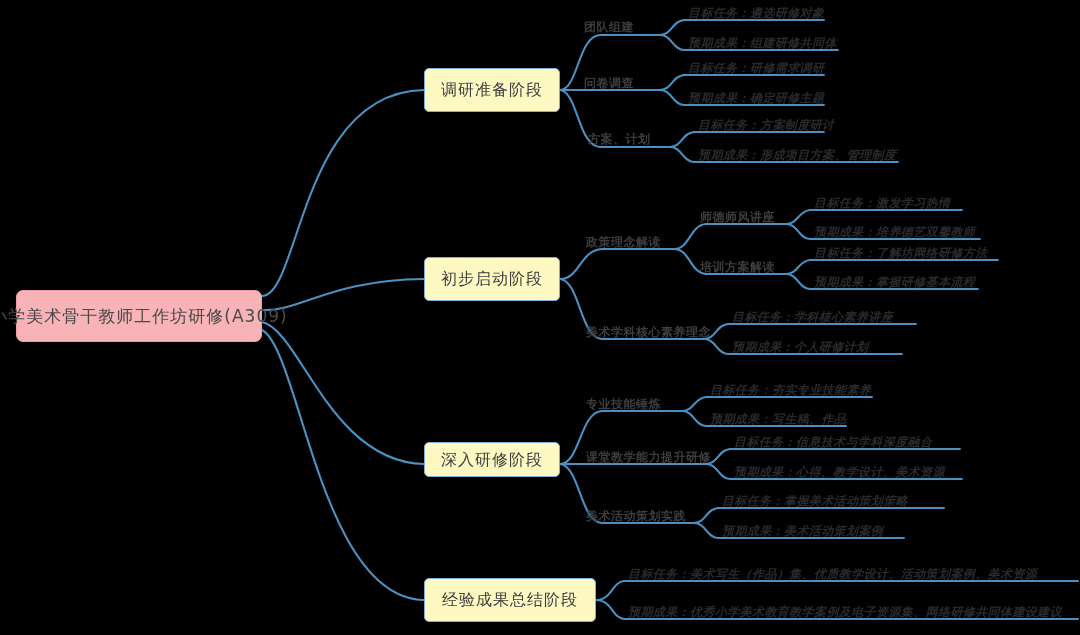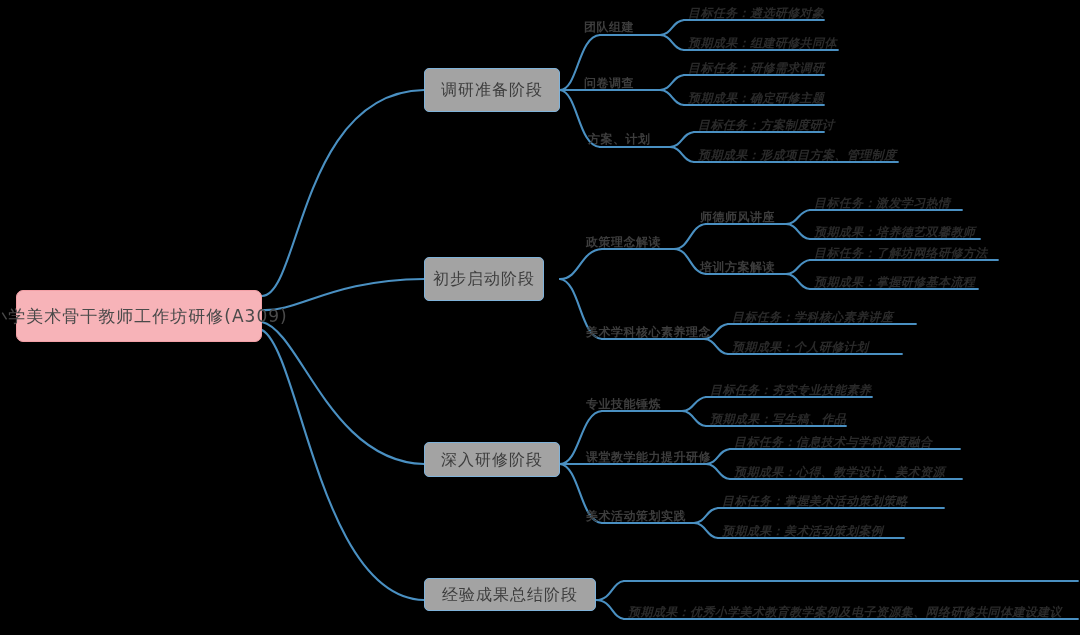--- a/index.html
+++ b/index.html
@@ -14,21 +14,21 @@
 
   
   .root-node{
     background:#f7b3b8;border:1px solid #f2a0a6;border-radius:7px;
     color:#4a4a4a;font-size:17px;letter-spacing:1px;
     padding:13px 22px;line-height:1.2;
     display:flex;align-items:center;justify-content:center;
   }
   
   .l1-node{
-    background:#a3a3a3;border:1.4px solid #7fb2d9;border-radius:5px;
+    background:#fef9c3;border:1.4px solid #7fb2d9;border-radius:5px;
     color:#3d3d3d;font-size:16px;letter-spacing:1px;
     padding:9px 14px;line-height:1.2;
     display:flex;align-items:center;justify-content:center;
   }
   
   .l2-node{
     color:#3d3d3d;font-size:12px;letter-spacing:.5px;font-weight:bold;
     padding-bottom:2px;line-height:1.1;
   }
   
@@ -116,23 +116,23 @@
       <path d="M596,600 C612,600 612,582 624,581"></path>
       <path d="M596,600 C612,600 612,618 624,619"></path>
       <path d="M624,581 L1078,581" stroke-width="1.8"></path>
       <path d="M624,619 L1078,619" stroke-width="1.8"></path>
     </g>
   </svg>
 
   <div class="node root-node" style="left:16px;top:290px;width:246px;height:52px;">小学美术骨干教师工作坊研修(A309)</div>
 
   <div class="node l1-node" style="left:424px;top:68px;width:136px;height:44px;">调研准备阶段</div>
-  <div class="node l1-node" style="left:424px;top:257px;width:120px;height:44px;">初步启动阶段</div>
+  <div class="node l1-node" style="left:424px;top:257px;width:136px;height:44px;">初步启动阶段</div>
   <div class="node l1-node" style="left:424px;top:442px;width:136px;height:35px;">深入研修阶段</div>
-  <div class="node l1-node" style="left:424px;top:578px;width:172px;height:33px;">经验成果总结阶段</div>
+  <div class="node l1-node" style="left:424px;top:578px;width:172px;height:44px;">经验成果总结阶段</div>
 
   <div class="node l2-node" style="left:584px;top:22px;font-family:Liberation Mono, monospace;">团队组建</div>
   <div class="node l2-node" style="left:584px;top:77px;">问卷调查</div>
   <div class="node l2-node" style="left:588px;top:134px;font-family:Liberation Mono, monospace;">方案、计划</div>
 
   <div class="node leaf-node" style="left:688px;top:7px;">目标任务：遴选研修对象</div>
   <div class="node leaf-node" style="left:688px;top:37px;">预期成果：组建研修共同体</div>
   <div class="node leaf-node" style="left:688px;top:62px;">目标任务：研修需求调研</div>
   <div class="node leaf-node" style="left:688px;top:92px;">预期成果：确定研修主题</div>
   <div class="node leaf-node" style="left:698px;top:119px;">目标任务：方案制度研讨</div>
@@ -154,14 +154,15 @@
   <div class="node l2-node" style="left:586px;top:451px;">课堂教学能力提升研修</div>
   <div class="node l2-node" style="left:586px;top:510px;">美术活动策划实践</div>
 
   <div class="node leaf-node" style="left:710px;top:384px;">目标任务：夯实专业技能素养</div>
   <div class="node leaf-node" style="left:710px;top:413px;">预期成果：写生稿、作品</div>
   <div class="node leaf-node" style="left:734px;top:436px;">目标任务：信息技术与学科深度融合</div>
   <div class="node leaf-node" style="left:734px;top:466px;">预期成果：心得、教学设计、美术资源</div>
   <div class="node leaf-node" style="left:722px;top:495px;">目标任务：掌握美术活动策划策略</div>
   <div class="node leaf-node" style="left:722px;top:525px;">预期成果：美术活动策划案例</div>
 
+  <div class="node leaf-node" style="left:628px;top:568px;">目标任务：美术写生（作品）集、优质教学设计、活动策划案例、美术资源</div>
   <div class="node leaf-node" style="left:628px;top:606px;">预期成果：优秀小学美术教育教学案例及电子资源集、网络研修共同体建设建议</div>
 </div>
 
 </body></html>

